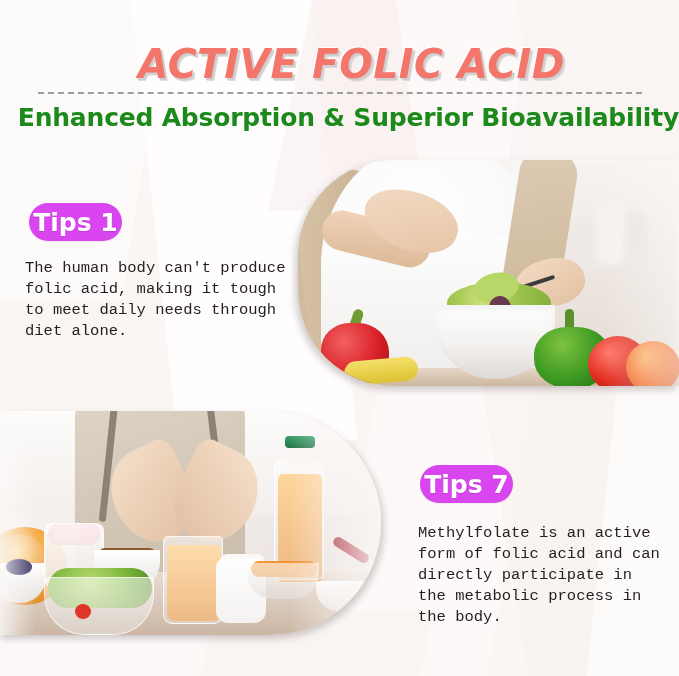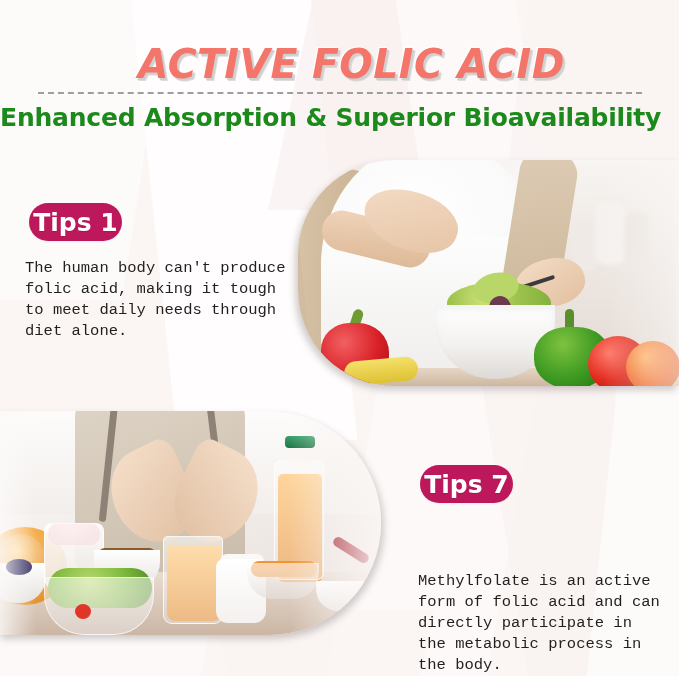--- a/index.html
+++ b/index.html
@@ -52,49 +52,49 @@
        2px 2px 0 #cfcfcf,
        3px 3px 0 #dcdcdc,
       -1px -1px 0 #ffffff;
     white-space:nowrap;
   }
   .divider{
     position:absolute;left:38px;top:92px;width:604px;height:0;
     border-top:2px dashed #9e9e9e;
   }
   .subtitle{
-    position:absolute;left:0;top:103px;width:679px;text-align:left;
+    position:absolute;left:0;top:103px;width:679px;text-align:right;
     font-family:"DejaVu Sans", sans-serif;
     font-weight:bold;font-size:25px;color:#1b8a1b;
     letter-spacing:-.2px;white-space:nowrap;
   }
 
   
   .badge{
     position:absolute;
-    background:#be185d;
+    background:#d946ef;
     border-radius:999px;
     color:#ffffff;
     font-family:"DejaVu Sans", sans-serif;
     font-weight:bold;font-size:25px;
     display:flex;align-items:center;justify-content:center;
     text-shadow:0 1px 1px rgba(0,0,0,.12);
     box-shadow:0 1px 2px rgba(0,0,0,.06);
   }
   .badge1{left:29px;top:203px;width:93px;height:38px;}
   .badge2{left:420px;top:465px;width:93px;height:38px;}
 
   
   .para{
     position:absolute;
     font-family:Liberation Mono, monospace;
     font-size:15.5px;line-height:21px;color:#231f1f;
   }
   .para1{left:25px;top:258px;width:278px;}
-  .para2{left:418px;top:523px;width:250px;margin-top:48px;}
+  .para2{left:418px;top:523px;width:250px;}
 
   
   .photo{position:absolute;overflow:hidden;}
   .photo.top{
     left:298px;top:160px;width:381px;height:226px;
     border-radius:96px 0 0 96px;
     box-shadow:-3px 4px 7px rgba(90,80,80,.28);
     background:#efeae7;
   }
   .photo.bottom{

